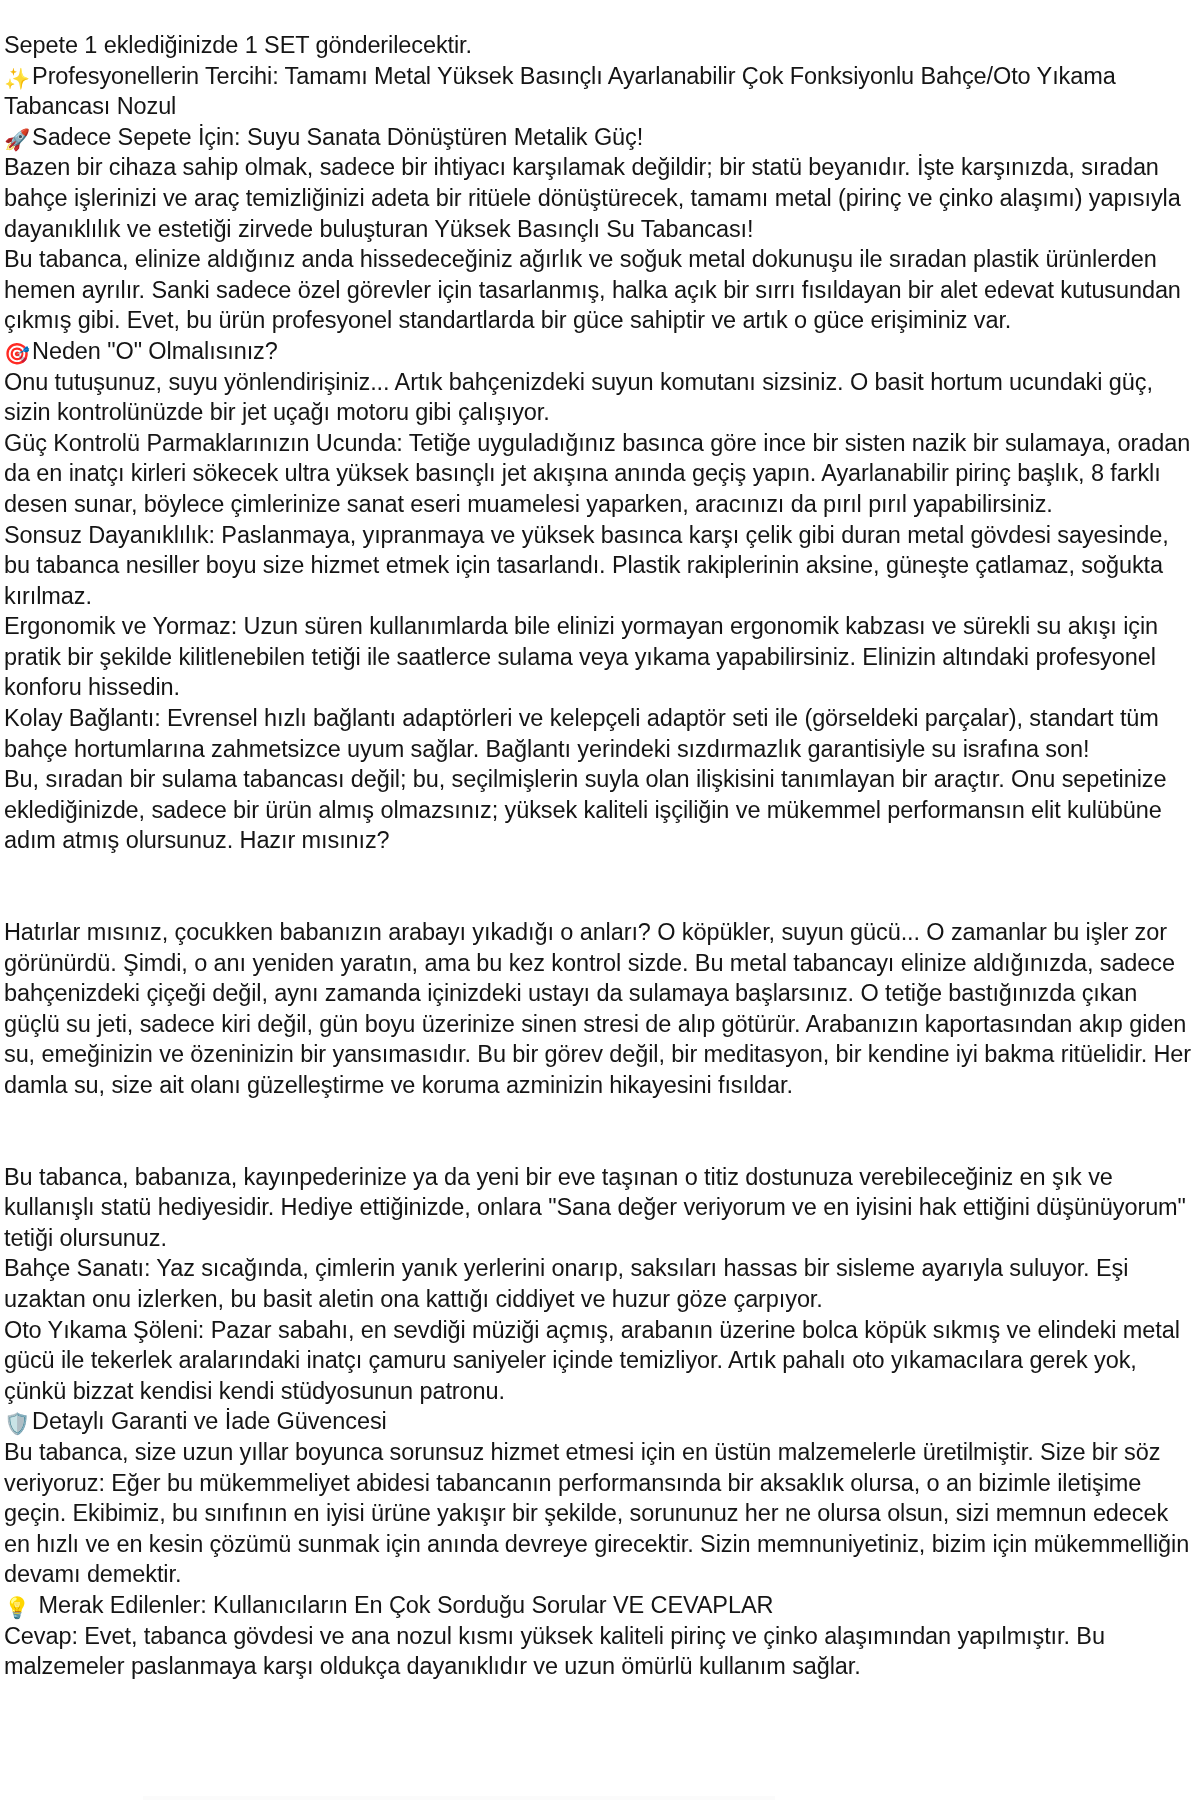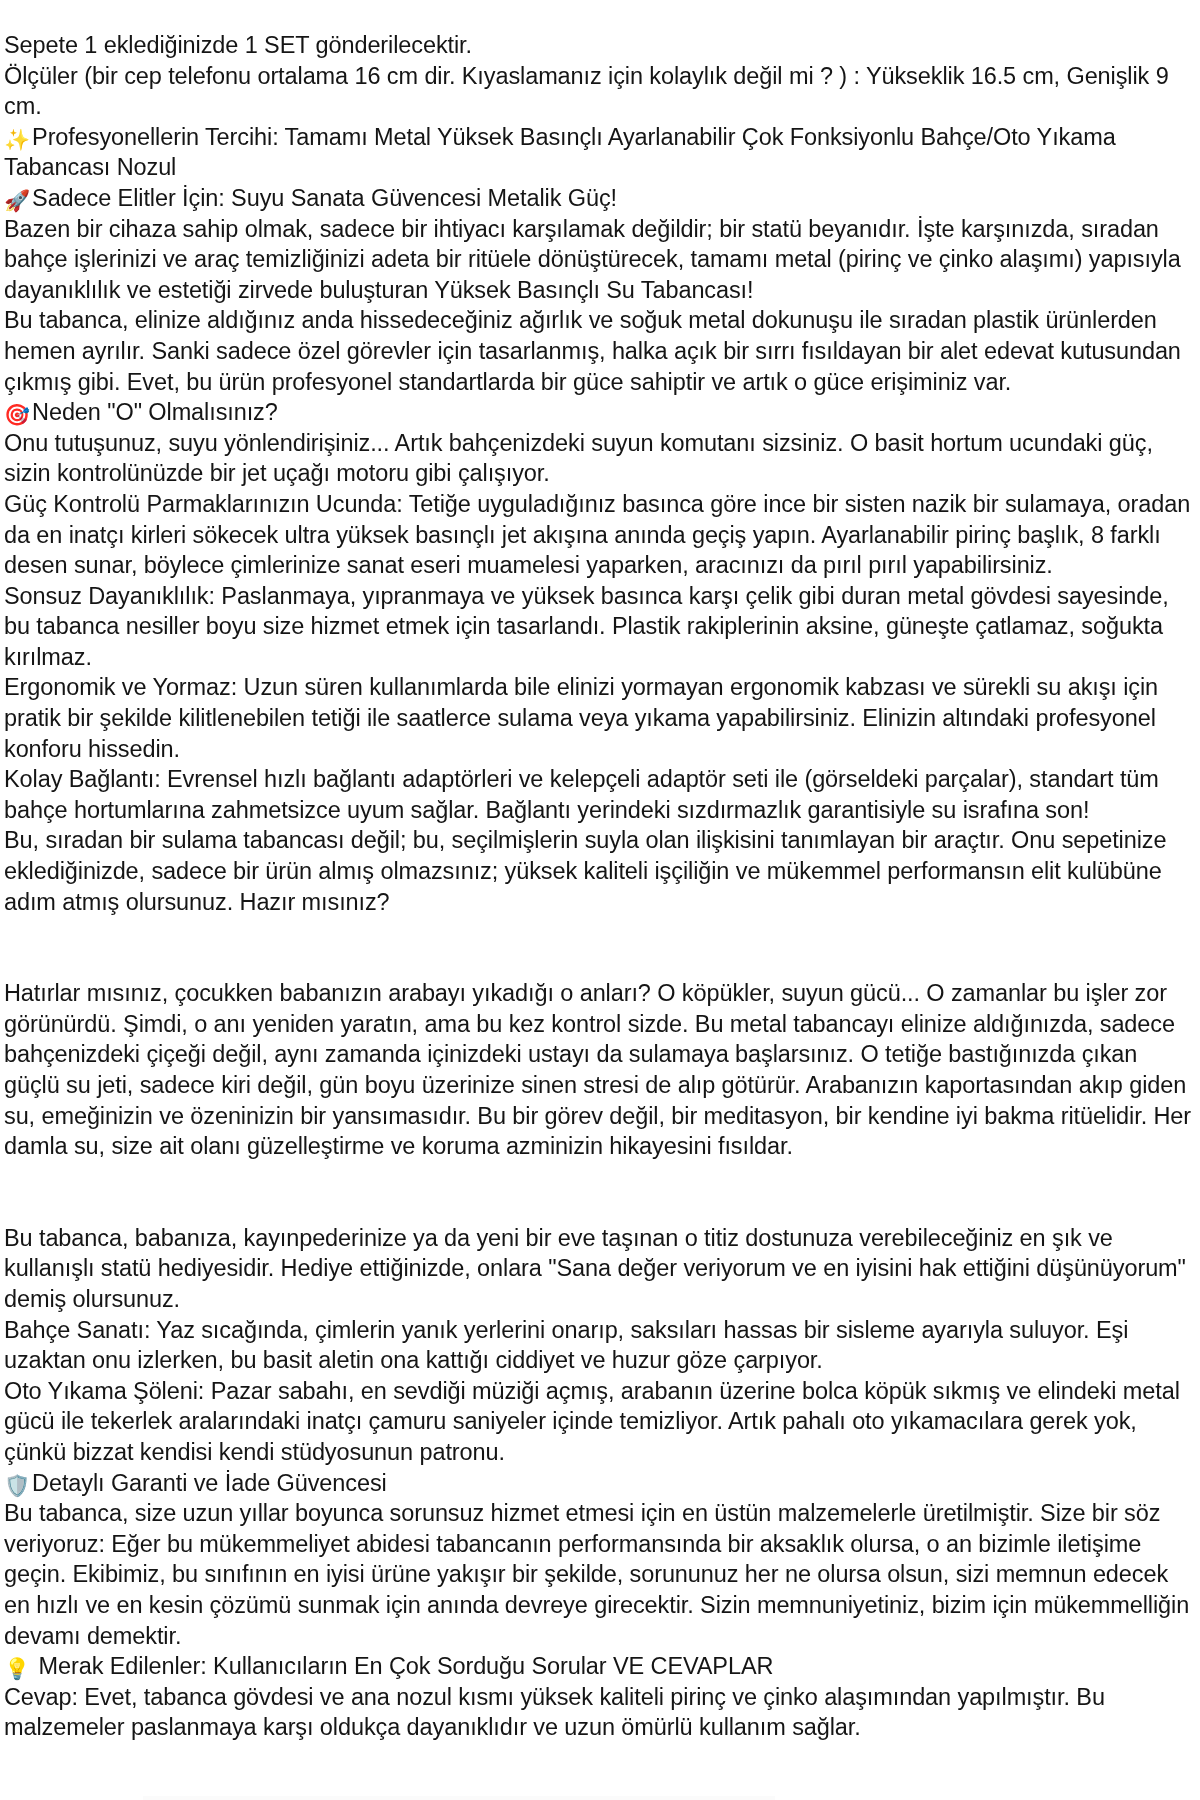--- a/index.html
+++ b/index.html
@@ -77,25 +77,24 @@
 </style>
 </head>
 <body>
 
 <div class="page">
 
   <div class="desc-block">
 
     <span class="line">Sepete 1 eklediğinizde 1 SET gönderilecektir.</span>
 
-    <span class="line">Ölçüler (bir cep telefonu ortalama 16 cm dir. Kıyaslamanız için kolaylık değil mi ? ) : Yükseklik 16.5 cm, Genişlik 9 cm.</span>
 
     <span class="line"><span class="emoji sparkles">✨</span><span>Profesyonellerin Tercihi: Tamamı Metal Yüksek Basınçlı Ayarlanabilir Çok Fonksiyonlu Bahçe/Oto Yıkama Tabancası Nozul</span></span>
 
-    <span class="line"><span class="emoji rocket">🚀</span><span>Sadece Elitler İçin: Suyu Sanata Güvencesi Metalik Güç!</span></span>
+    <span class="line"><span class="emoji rocket">🚀</span><span>Sadece Sepete İçin: Suyu Sanata Dönüştüren Metalik Güç!</span></span>
 
     <span class="line">Bazen bir cihaza sahip olmak, sadece bir ihtiyacı karşılamak değildir; bir statü beyanıdır. İşte karşınızda, sıradan bahçe işlerinizi ve araç temizliğinizi adeta bir ritüele dönüştürecek, tamamı metal (pirinç ve çinko alaşımı) yapısıyla dayanıklılık ve estetiği zirvede buluşturan Yüksek Basınçlı Su Tabancası!</span>
 
     <span class="line">Bu tabanca, elinize aldığınız anda hissedeceğiniz ağırlık ve soğuk metal dokunuşu ile sıradan plastik ürünlerden hemen ayrılır. Sanki sadece özel görevler için tasarlanmış, halka açık bir sırrı fısıldayan bir alet edevat kutusundan çıkmış gibi. Evet, bu ürün profesyonel standartlarda bir güce sahiptir ve artık o güce erişiminiz var.</span>
 
     <span class="line"><span class="emoji target">🎯</span><span>Neden "O" Olmalısınız?</span></span>
 
     <span class="line">Onu tutuşunuz, suyu yönlendirişiniz... Artık bahçenizdeki suyun komutanı sizsiniz. O basit hortum ucundaki güç, sizin kontrolünüzde bir jet uçağı motoru gibi çalışıyor.</span>
 
     <span class="line">Güç Kontrolü Parmaklarınızın Ucunda: Tetiğe uyguladığınız basınca göre ince bir sisten nazik bir sulamaya, oradan da en inatçı kirleri sökecek ultra yüksek basınçlı jet akışına anında geçiş yapın. Ayarlanabilir pirinç başlık, 8 farklı desen sunar, böylece çimlerinize sanat eseri muamelesi yaparken, aracınızı da pırıl pırıl yapabilirsiniz.</span>
@@ -107,21 +106,21 @@
     <span class="line">Kolay Bağlantı: Evrensel hızlı bağlantı adaptörleri ve kelepçeli adaptör seti ile (görseldeki parçalar), standart tüm bahçe hortumlarına zahmetsizce uyum sağlar. Bağlantı yerindeki sızdırmazlık garantisiyle su israfına son!</span>
 
     <span class="line">Bu, sıradan bir sulama tabancası değil; bu, seçilmişlerin suyla olan ilişkisini tanımlayan bir araçtır. Onu sepetinize eklediğinizde, sadece bir ürün almış olmazsınız; yüksek kaliteli işçiliğin ve mükemmel performansın elit kulübüne adım atmış olursunuz. Hazır mısınız?</span>
 
     <span class="spacer-para"></span>
 
     <span class="line">Hatırlar mısınız, çocukken babanızın arabayı yıkadığı o anları? O köpükler, suyun gücü... O zamanlar bu işler zor görünürdü. Şimdi, o anı yeniden yaratın, ama bu kez kontrol sizde. Bu metal tabancayı elinize aldığınızda, sadece bahçenizdeki çiçeği değil, aynı zamanda içinizdeki ustayı da sulamaya başlarsınız. O tetiğe bastığınızda çıkan güçlü su jeti, sadece kiri değil, gün boyu üzerinize sinen stresi de alıp götürür. Arabanızın kaportasından akıp giden su, emeğinizin ve özeninizin bir yansımasıdır. Bu bir görev değil, bir meditasyon, bir kendine iyi bakma ritüelidir. Her damla su, size ait olanı güzelleştirme ve koruma azminizin hikayesini fısıldar.</span>
 
     <span class="spacer-para-sm"></span>
 
-    <span class="line">Bu tabanca, babanıza, kayınpederinize ya da yeni bir eve taşınan o titiz dostunuza verebileceğiniz en şık ve kullanışlı statü hediyesidir. Hediye ettiğinizde, onlara "Sana değer veriyorum ve en iyisini hak ettiğini düşünüyorum" demiş olursunuz.</span>
+    <span class="line">Bu tabanca, babanıza, kayınpederinize ya da yeni bir eve taşınan o titiz dostunuza verebileceğiniz en şık ve kullanışlı statü hediyesidir. Hediye ettiğinizde, onlara "Sana değer veriyorum ve en iyisini hak ettiğini düşünüyorum" tetiği olursunuz.</span>
 
     <span class="line"> Bahçe Sanatı: Yaz sıcağında, çimlerin yanık yerlerini onarıp, saksıları hassas bir sisleme ayarıyla suluyor. Eşi uzaktan onu izlerken, bu basit aletin ona kattığı ciddiyet ve huzur göze çarpıyor.</span>
 
     <span class="line"> Oto Yıkama Şöleni: Pazar sabahı, en sevdiği müziği açmış, arabanın üzerine bolca köpük sıkmış ve elindeki metal gücü ile tekerlek aralarındaki inatçı çamuru saniyeler içinde temizliyor. Artık pahalı oto yıkamacılara gerek yok, çünkü bizzat kendisi kendi stüdyosunun patronu.</span>
 
 
     <span class="line"><span class="emoji shield">🛡️</span><span>Detaylı Garanti ve İade Güvencesi</span></span>
 
     <span class="line">Bu tabanca, size uzun yıllar boyunca sorunsuz hizmet etmesi için en üstün malzemelerle üretilmiştir. Size bir söz veriyoruz: Eğer bu mükemmeliyet abidesi tabancanın performansında bir aksaklık olursa, o an bizimle iletişime geçin. Ekibimiz, bu sınıfının en iyisi ürüne yakışır bir şekilde, sorununuz her ne olursa olsun, sizi memnun edecek en hızlı ve en kesin çözümü sunmak için anında devreye girecektir. Sizin memnuniyetiniz, bizim için mükemmelliğin devamı demektir.</span>
 

